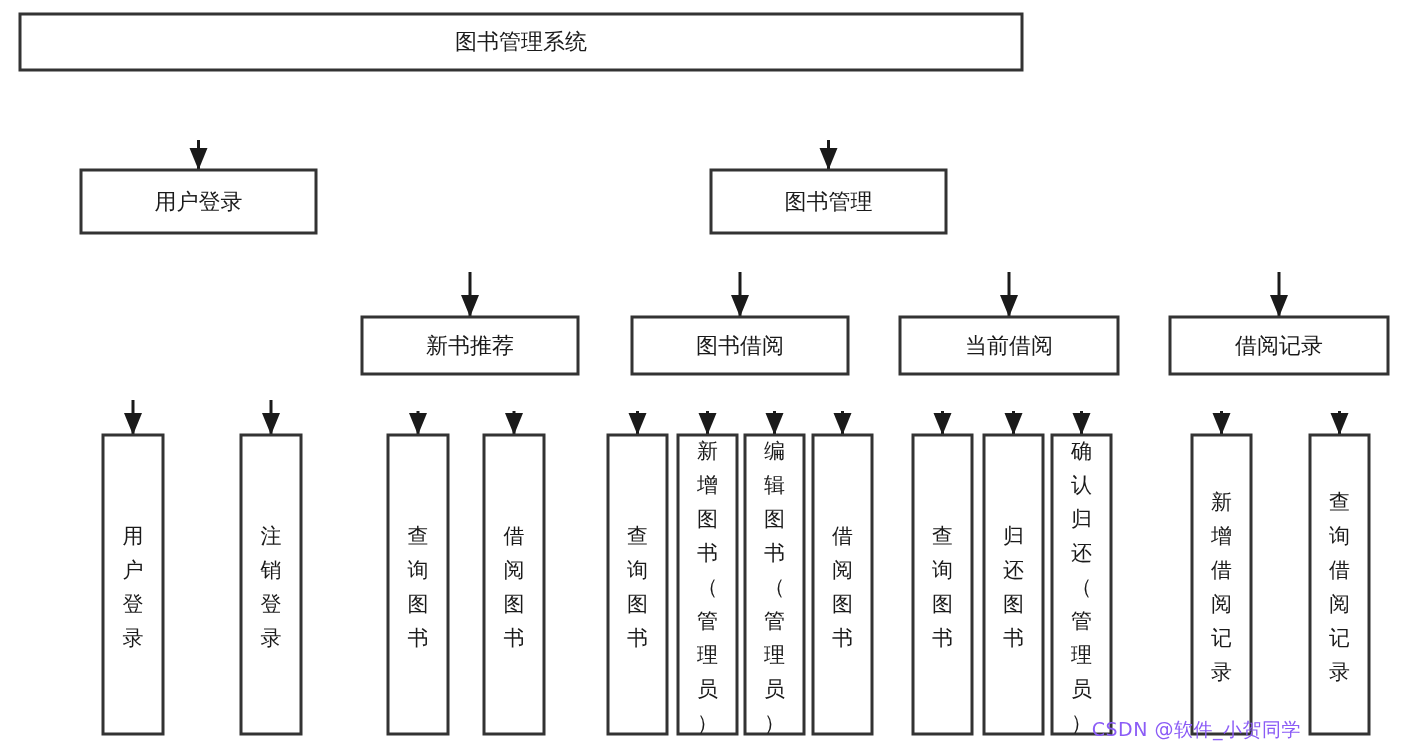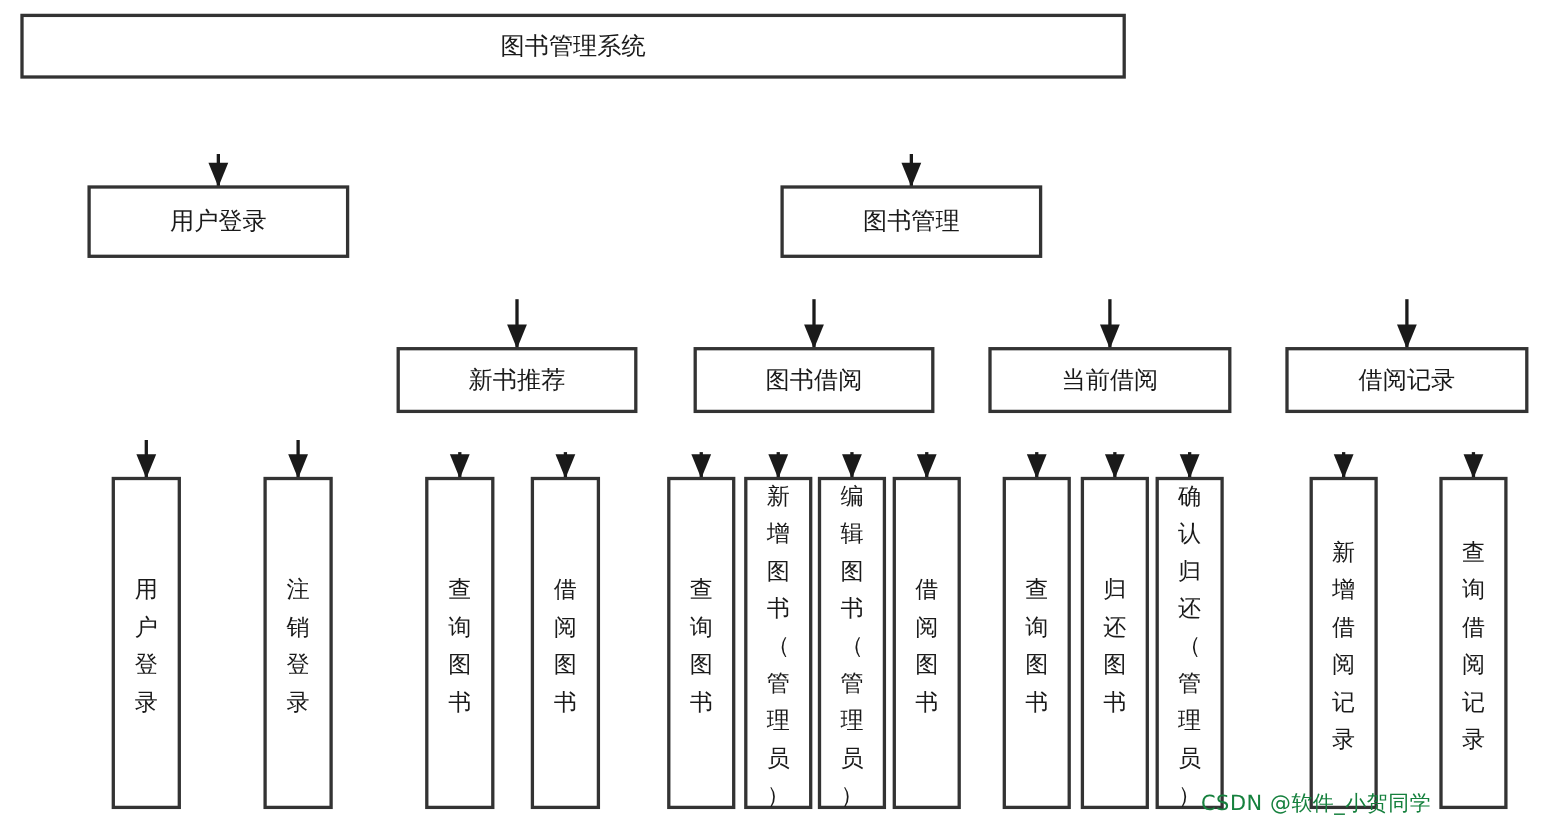--- a/index.html
+++ b/index.html
@@ -53,21 +53,21 @@
     stroke-linecap: butt;
   }
   .arrow-head {
     fill: #1a1a1a;
     stroke: none;
   }
   .watermark {
     position: absolute;
     right: 10px;
     bottom: 4px;
-    color: #15803d;
+    color: #8b5cf6;
     font-size: 19px;
     font-family: "DejaVu Sans", "Liberation Sans", sans-serif;
     white-space: nowrap;
     letter-spacing: 0.5px;
     margin-top: 36px;
   }
 </style>
 </head>
 <body>
 

